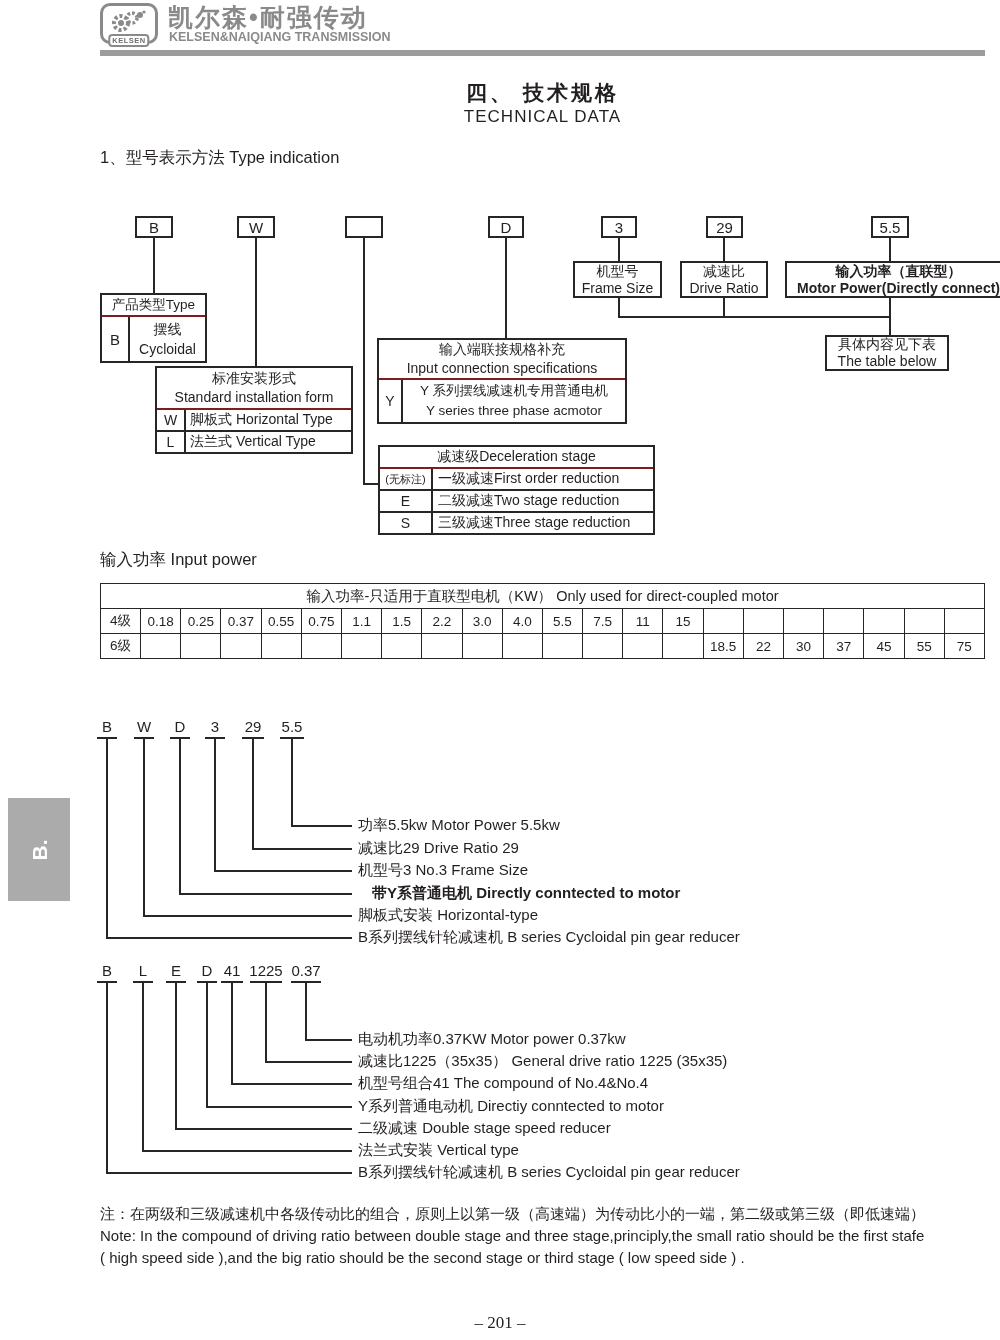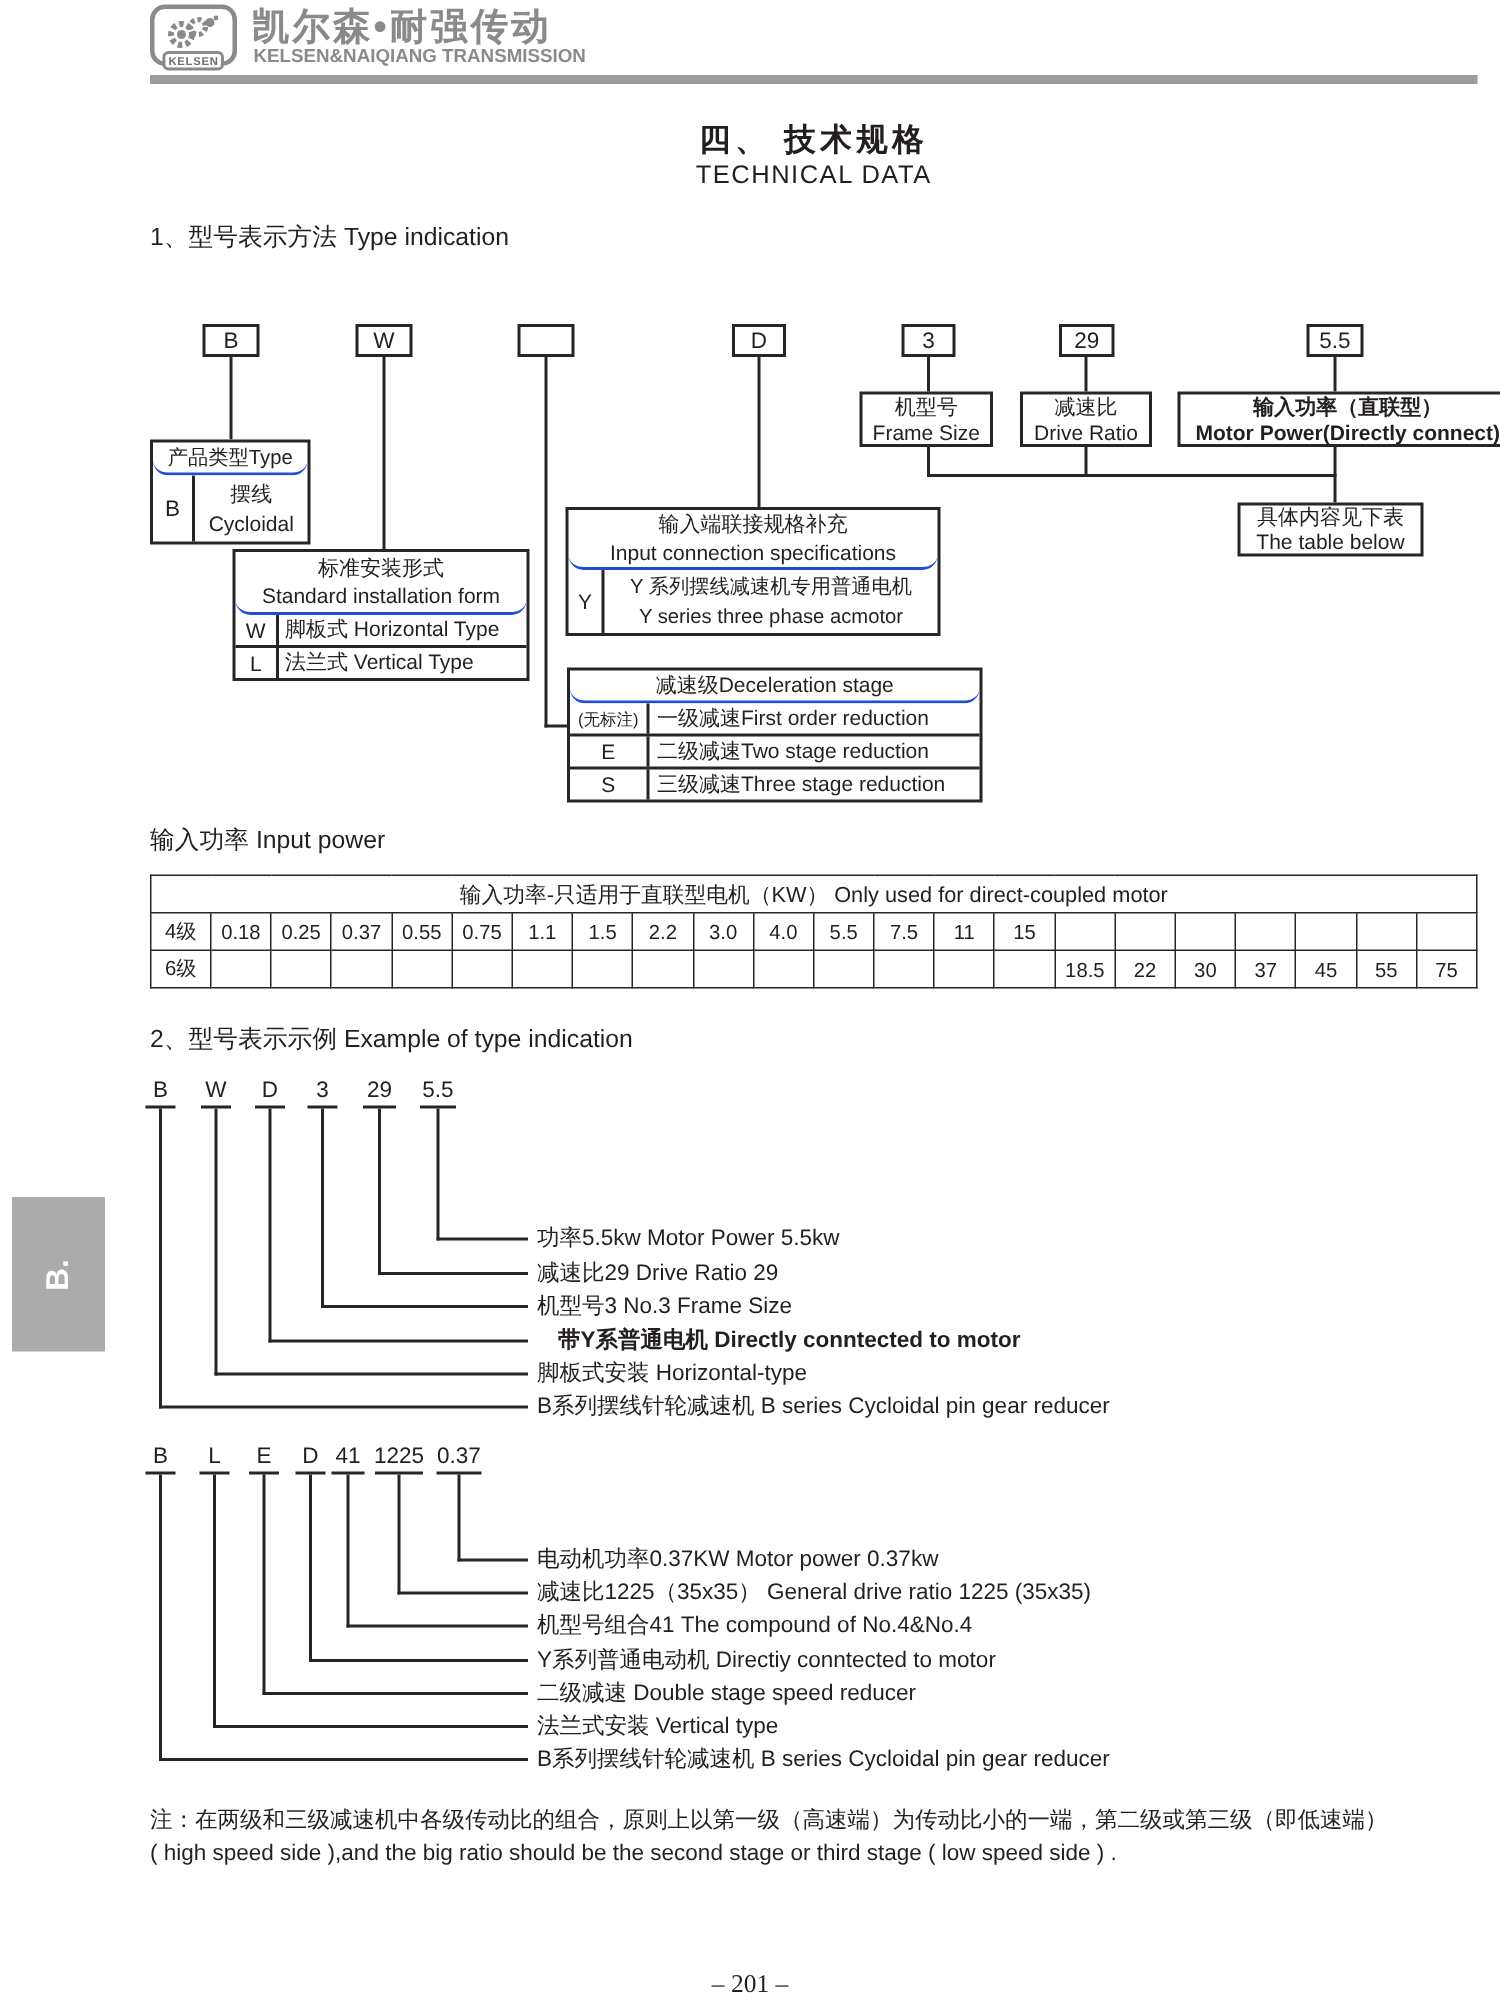--- a/index.html
+++ b/index.html
@@ -11,22 +11,22 @@
   .abs{position:absolute;}
   .vline{position:absolute;width:2px;background:#262626;}
   .hline{position:absolute;height:2px;background:#262626;}
   .cbox{position:absolute;border:2px solid #262626;box-sizing:border-box;
         display:flex;align-items:center;justify-content:center;
         font-size:15px;background:#fff;}
   .lblbox{position:absolute;border:2px solid #262626;box-sizing:border-box;
         display:flex;flex-direction:column;align-items:center;justify-content:center;
         font-size:14px;line-height:17px;background:#fff;text-align:center;}
   .tbl{position:absolute;border:2px solid #262626;box-sizing:border-box;background:#fff;}
-  .tbl .hdr{border-bottom:2px solid #1d4ed8;display:flex;flex-direction:column;
-        align-items:center;justify-content:center;text-align:right;border-radius:10px;}
+  .tbl .hdr{border-bottom:2px solid #7f1d1d;display:flex;flex-direction:column;
+        align-items:center;justify-content:center;text-align:right;}
   .row{display:flex;align-items:stretch;}
   .row + .row{border-top:2px solid #262626;}
   .codecell{border-right:2px solid #262626;display:flex;align-items:center;
         justify-content:center;flex:0 0 auto;}
   .valcell{display:flex;flex-direction:column;justify-content:center;flex:1 1 auto;}
   .heading{position:absolute;font-size:16.5px;color:#231f20;}
   .exletter{position:absolute;font-size:15px;text-align:center;width:44px;}
   .exlabel{position:absolute;font-size:15px;white-space:nowrap;}
   table.power{border-collapse:collapse;table-layout:fixed;width:885px;}
   table.power td{border:1.5px solid #262626;text-align:center;font-size:13.5px;
@@ -237,21 +237,20 @@
         <td>30</td>
         <td>37</td>
         <td>45</td>
         <td>55</td>
         <td>75</td>
       </tr>
     </tbody>
       </table>
   </div>
 
-  <div class="heading" style="left:100px;top:682px;">2、型号表示示例 Example of type indication</div>
 
   <div class="exletter" style="left:85px;top:718px;">B</div>
   <div class="exletter" style="left:122px;top:718px;">W</div>
   <div class="exletter" style="left:158px;top:718px;">D</div>
   <div class="exletter" style="left:193px;top:718px;">3</div>
   <div class="exletter" style="left:231px;top:718px;">29</div>
   <div class="exletter" style="left:270px;top:718px;">5.5</div>
 
   <div class="hline" style="left:97px;top:737px;width:20px;"></div>
   <div class="hline" style="left:134px;top:737px;width:20px;"></div>
@@ -318,18 +317,19 @@
   <div class="exlabel" style="left:358px;top:1030px;">电动机功率0.37KW Motor power 0.37kw</div>
   <div class="exlabel" style="left:358px;top:1052px;">减速比1225（35x35） General drive ratio 1225 (35x35)</div>
   <div class="exlabel" style="left:358px;top:1074px;">机型号组合41 The compound of No.4&amp;No.4</div>
   <div class="exlabel" style="left:358px;top:1097px;">Y系列普通电动机 Directiy conntected to motor</div>
   <div class="exlabel" style="left:358px;top:1119px;">二级减速 Double stage speed reducer</div>
   <div class="exlabel" style="left:358px;top:1141px;">法兰式安装 Vertical type</div>
   <div class="exlabel" style="left:358px;top:1163px;">B系列摆线针轮减速机 B series Cycloidal pin gear reducer</div>
 
   <div class="abs notes" style="left:100px;top:1203px;width:885px;">
     <div>注：在两级和三级减速机中各级传动比的组合，原则上以第一级（高速端）为传动比小的一端，第二级或第三级（即低速端）</div>
+    <div>Note: In the compound of driving ratio between double stage and three stage,principly,the small ratio should be the first stafe</div>
     <div>( high speed side ),and the big ratio should be the second stage or third stage ( low speed side ) .</div>
   </div>
 
   <div id="pagenum" style="top:1313px;">– 201 –</div>
 
 </div>
 
 </body></html>

